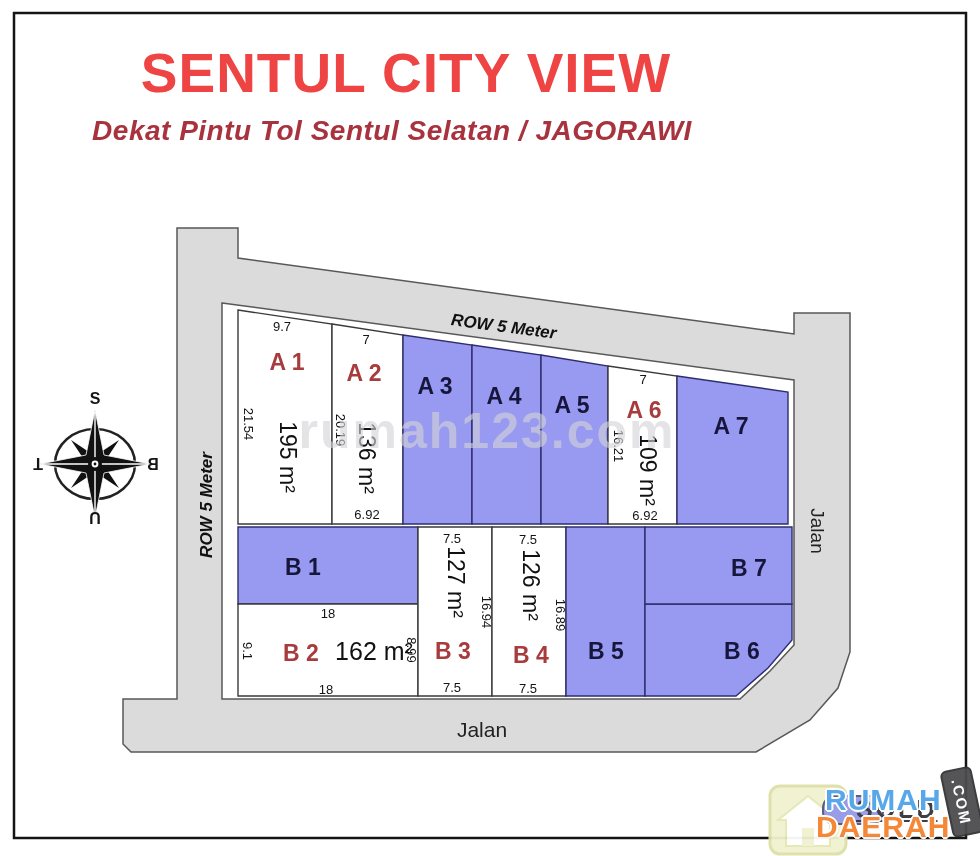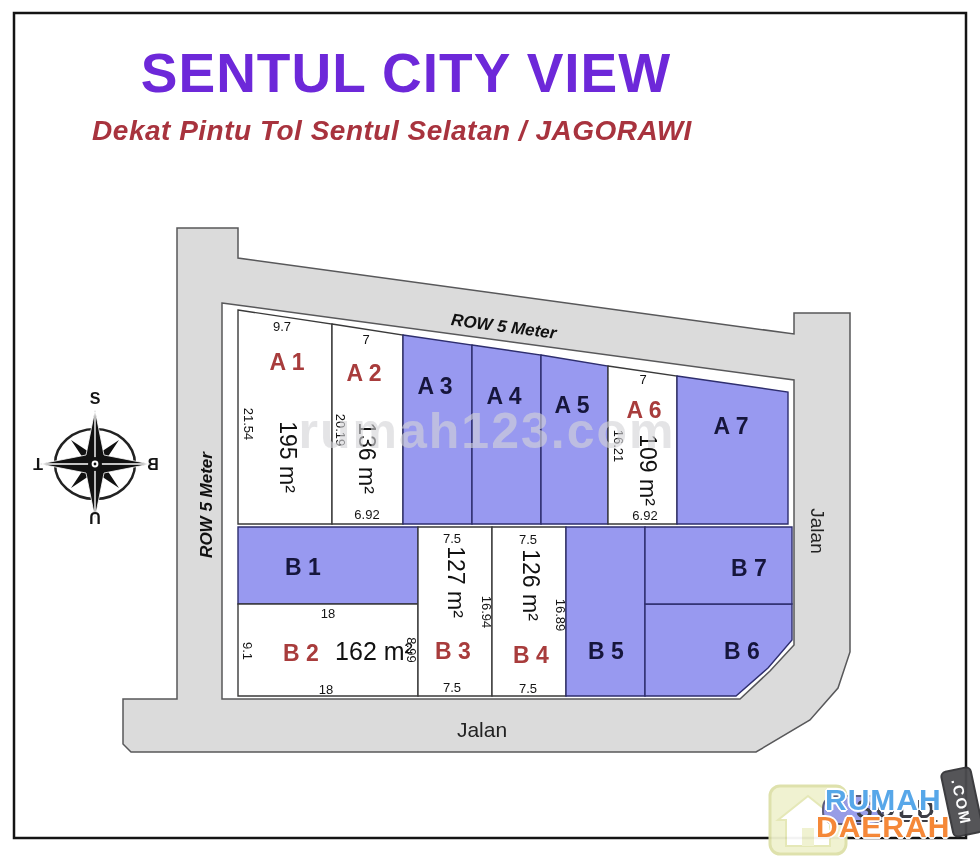--- a/index.html
+++ b/index.html
@@ -1,19 +1,19 @@
 <!DOCTYPE html>
 <html><head>
 <meta charset="utf-8">
 <style>
   html, body { margin:0; padding:0; background:#ffffff; width:980px; height:856px;
                font-family:"Liberation Sans", sans-serif; overflow:hidden; position:relative; }
   .abs { position:absolute; }
   #title { left:0; top:46px; width:812px; text-align:center;
-           font-size:55px; font-weight:bold; letter-spacing:1px; color:#6d28d9; line-height:1.0; }
+           font-size:55px; font-weight:bold; letter-spacing:1px; color:#ef4444; line-height:1.0; }
   #subtitle { left:0; top:115px; width:784px; text-align:center;
               font-size:28px; font-weight:bold; font-style:italic; letter-spacing:0.5px; }
   svg text { font-family:"Liberation Sans", sans-serif; }
   .dim { font-size:13px; fill:#141414; }
   .plotlabel { font-size:23px; font-weight:bold; }
   .area { font-size:23px; fill:#111111; }
   .roadlabel { font-size:17px; font-weight:bold; font-style:italic; fill:#111111; }
   .streetlabel { font-size:19px; fill:#222222; }
   .plot-open { stroke:#3a3a3a; stroke-width:1.4; }
   .plot-sold { stroke:#2e2e6e; stroke-width:1.4; }

